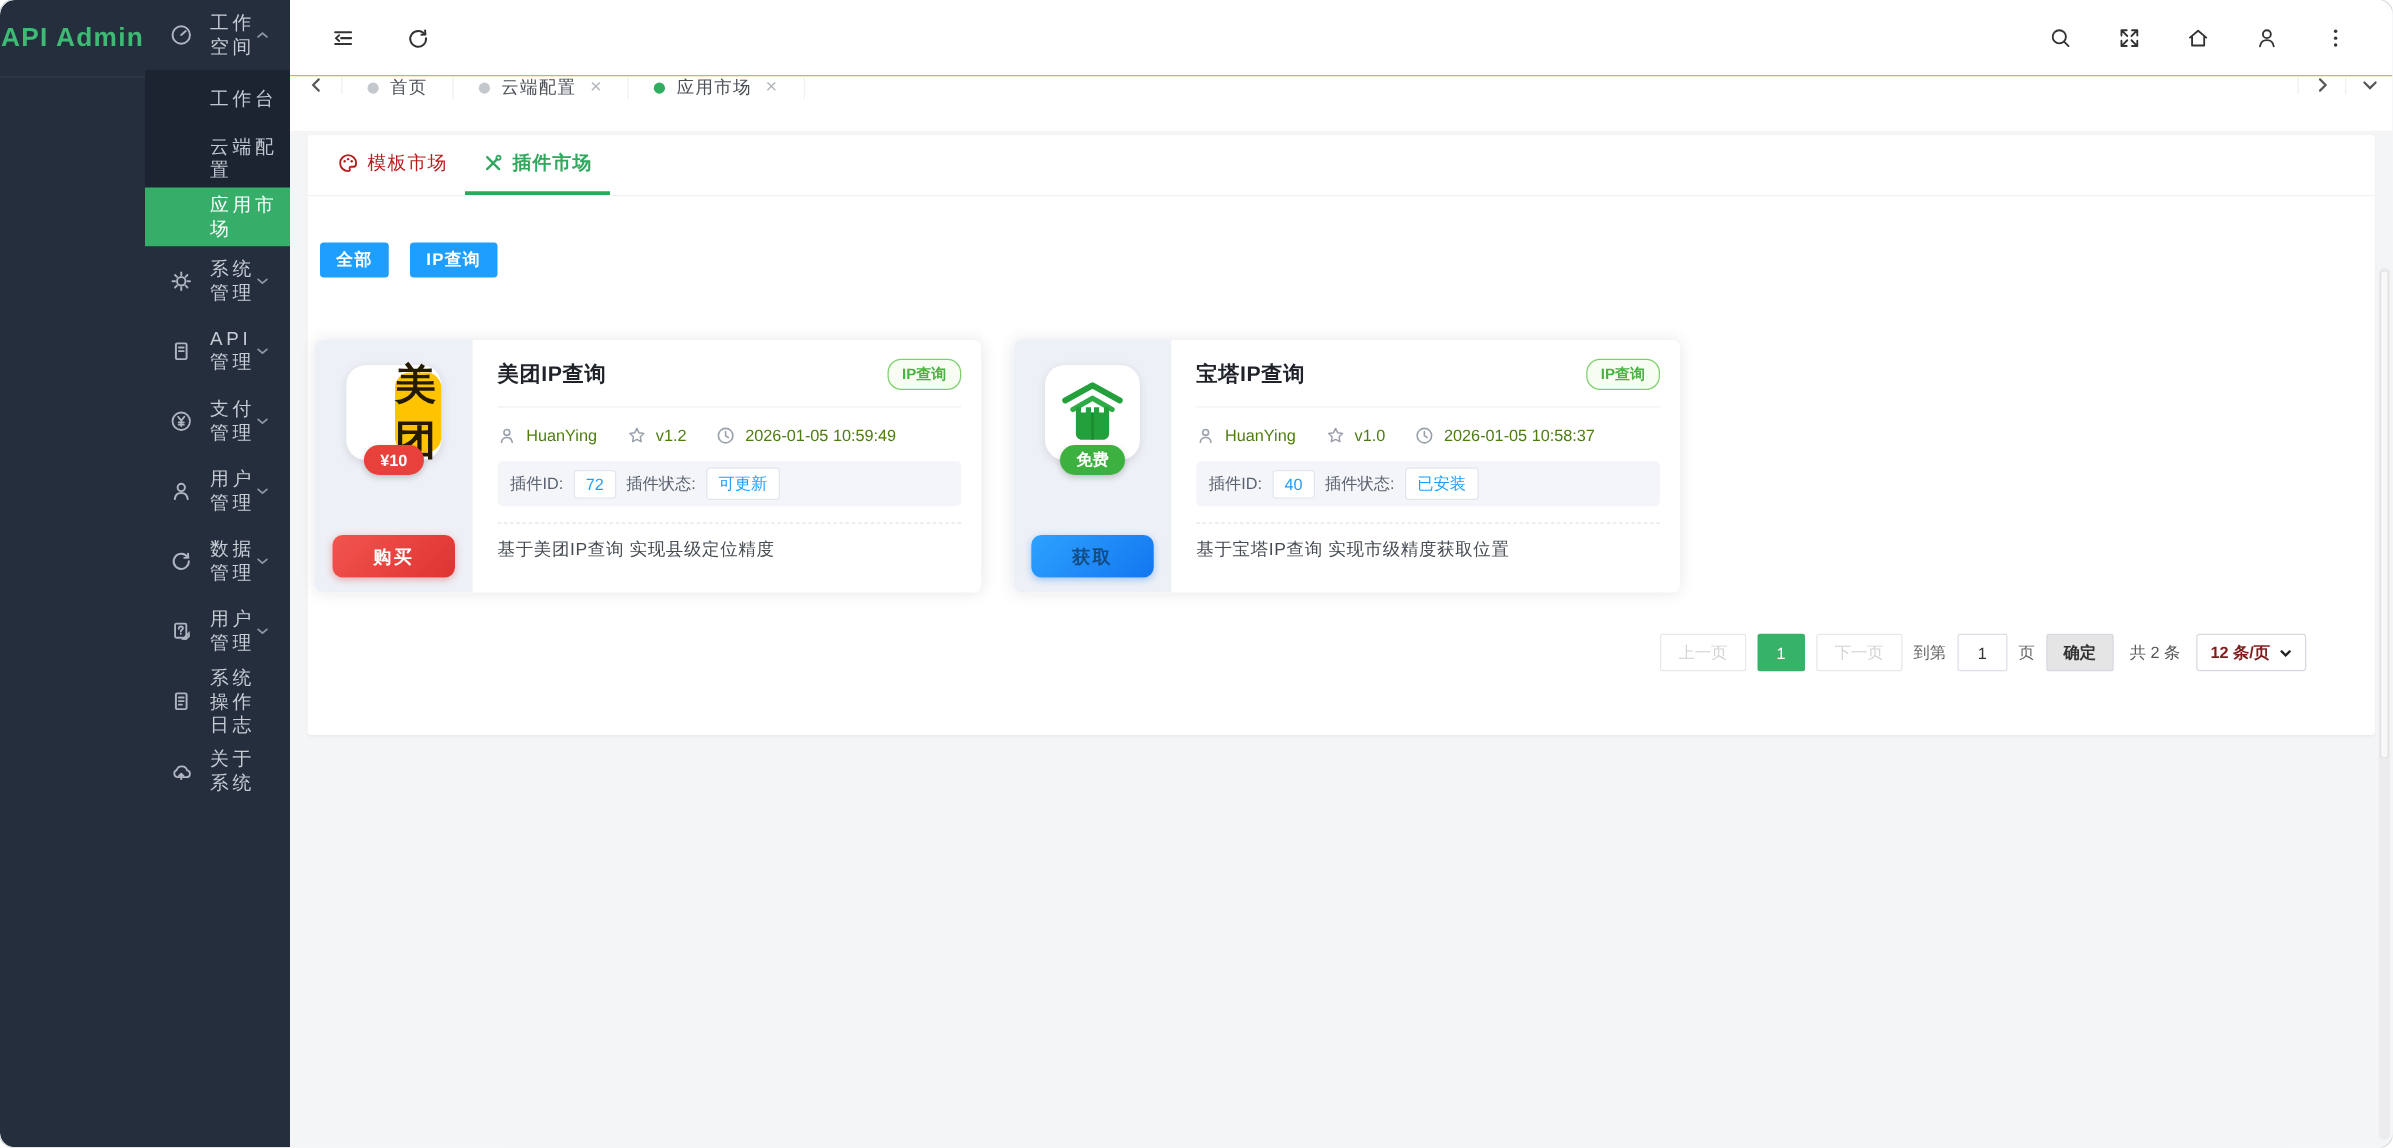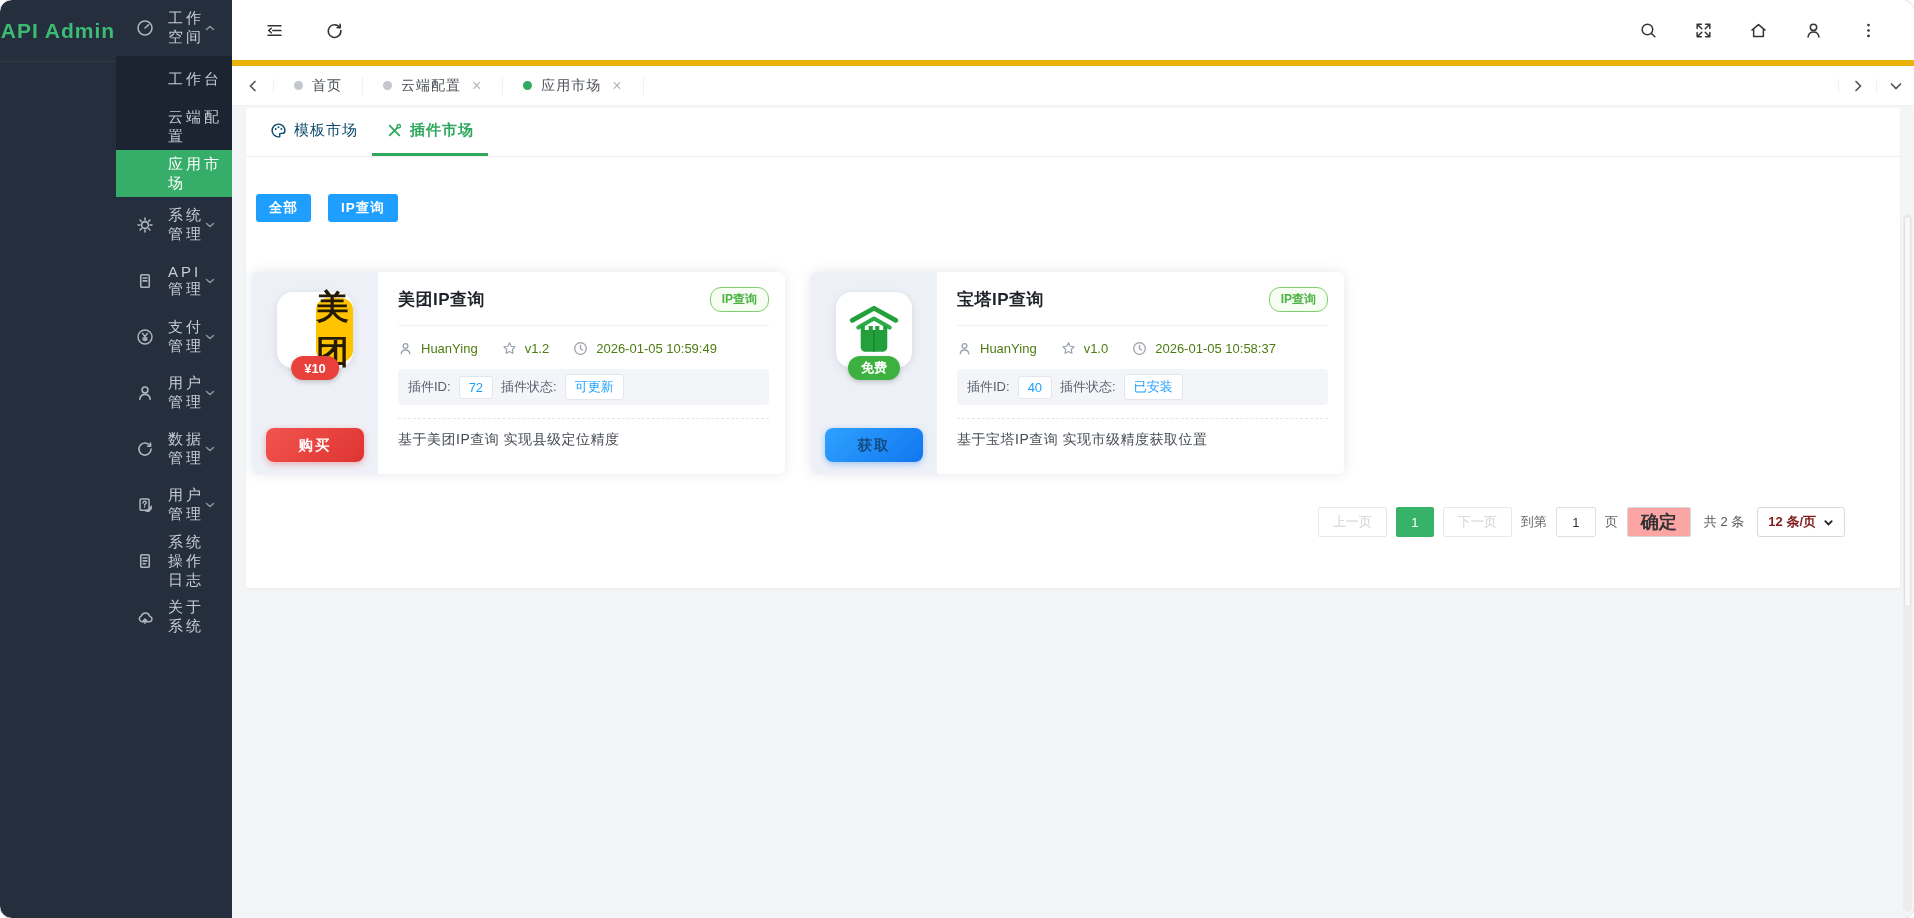--- a/index.html
+++ b/index.html
@@ -22,34 +22,34 @@
 
   
   .main { flex:1; display:flex; flex-direction:column; position:relative; min-width:0; }
 
   .toolbar { height:60px; background:#fff; display:flex; align-items:center; padding:0 18px 0 22px; }
   .tbtn { width:40px; height:40px; display:flex; align-items:center; justify-content:center; cursor:pointer; color:#333; }
   .tbtn + .tbtn { margin-left:20px; }
   .toolbar .spacer { flex:1; }
   .rbtn { width:55px; height:40px; display:flex; align-items:center; justify-content:center; cursor:pointer; color:#333; }
 
-  .tabbar { height:46px; border-top:6px solid #eab308; border-bottom:1px solid #f0f0f0; background:#fff; display:flex; align-items:center; }
+  .tabbar { height:46px; border-top:1px solid #eab308; border-bottom:1px solid #f0f0f0; background:#fff; display:flex; align-items:flex-start; }
   .tab-nav { width:42px; display:flex; align-items:center; justify-content:center; border-right:1px solid #f0f0f0; cursor:pointer; color:#555; }
   .tab { display:flex; align-items:center; gap:9px; padding:0 20px; border-right:1px solid #f0f0f0; font-size:14px; color:#4a4f57; cursor:pointer; letter-spacing:1px; }
   .tab .dot { width:9px; height:9px; border-radius:50%; background:#c4c8ce; }
   .tab.active .dot { background:#2fae62; }
   .tab .close { color:#b3b7bd; font-size:16px; line-height:1; margin-left:2px; cursor:pointer; }
   .tabbar .tspacer { flex:1; }
   .tab-side { width:38px; display:flex; align-items:center; justify-content:center; border-left:1px solid #f0f0f0; cursor:pointer; color:#555; }
 
   .content { flex:1; background:#f4f5f7; padding:2px 14px 0 14px; position:relative; }
   .panel { background:#fff; height:480px; border-radius:3px; box-shadow:0 1px 3px rgba(0,0,0,.04); }
 
   .market-tabs { height:49px; border-bottom:1px solid #f0f1f3; display:flex; align-items:stretch; padding-left:10px; }
-  .mtab { display:flex; align-items:center; gap:7px; padding:0 14px; font-size:15px; color:#0c4a6e; cursor:pointer; letter-spacing:1px; border-bottom:3px solid transparent; }
+  .mtab { display:flex; align-items:center; gap:7px; padding:0 14px; font-size:15px; color:#b91c1c; cursor:pointer; letter-spacing:1px; border-bottom:3px solid transparent; }
   .mtab.active { color:#2fa85e; border-bottom-color:#2fa85e; font-weight:bold; }
 
   .filters { margin:37px 0 0 10px; display:flex; gap:17px; }
   .fbtn { background:#1e9fff; color:#fff; font-size:13.5px; font-weight:bold; border:none; border-radius:3px; height:28px; padding:0 13px; cursor:pointer; letter-spacing:1px; }
 
   .cards { display:flex; gap:26px; margin:50px 0 0 6px; }
   .card { width:533px; height:202px; background:#fff; border-radius:6px; box-shadow:0 0 12px rgba(60,70,90,.13); display:flex; overflow:hidden; }
   .card-left { width:126px; background:#edf0f6; position:relative; display:flex; justify-content:center; flex-shrink:0; }
   .icon-card { margin-top:20px; width:76px; height:76px; background:#fff; border-radius:16px; box-shadow:0 2px 8px rgba(0,0,0,.10); display:flex; align-items:center; justify-content:center; }
   .mt-logo { width:64px; height:64px; background:#ffc300; border-radius:12px; display:flex; align-items:center; justify-content:center; font-size:33px; font-weight:bold; color:#241a00; letter-spacing:-1px;margin-left:39px; }
@@ -70,21 +70,21 @@
   .info-bar { margin-top:13px; background:#f3f5f9; border-radius:4px; height:36px; display:flex; align-items:center; gap:8px; padding:0 10px; font-size:13px; color:#5a6270; }
   .chip { background:#fff; border:1px solid #e2e6ed; border-radius:3px; padding:3px 9px; color:#1e9fff; font-size:13px; }
   .dashed { border-top:1px dashed #e2e5ea; margin-top:13px; }
   .desc { margin-top:12px; font-size:14px; color:#454b52; letter-spacing:.5px; }
 
   
   .pagination { margin-top:33px; display:flex; align-items:center; justify-content:flex-end; gap:9px; padding-right:55px; font-size:13px; color:#666; }
   .pg-btn { height:30px; padding:0 14px; background:#fff; border:1px solid #e8e8e8; border-radius:2px; color:#d3d3d3; font-size:13px; }
   .pg-cur { width:38px; height:30px; background:#36b368; color:#fff; border:none; border-radius:2px; font-size:13px; }
   .pg-input { width:40px; height:30px; border:1px solid #dcdfe6; border-radius:2px; text-align:center; font-size:13px; color:#333; font-family:inherit; }
-  .pg-ok { height:30px; padding:0 13px; background:#fca5a5; border:1px solid #d6dae0; border-radius:2px; font-weight:bold; color:#333; font-size:18px; cursor:pointer; }
+  .pg-ok { height:30px; padding:0 13px; background:#e5e5e5; border:1px solid #d6dae0; border-radius:2px; font-weight:bold; color:#333; font-size:13px; cursor:pointer; }
   .pg-total { margin:0 4px; color:#555; }
   .per-page { height:30px; border:1px solid #d6dae0; border-radius:3px; display:flex; align-items:center; gap:7px; padding:0 10px; font-size:13px; font-weight:bold; color:#7f1d1d; cursor:pointer; background:#fff; }
 
   .scrollbar { position:absolute; right:2px; top:108px; bottom:6px; width:9px; background:#ececee; border-radius:5px; }
   .scroll-thumb { position:absolute; top:2px; left:1px; width:7px; height:56%; background:#f8f8f9; border:1px solid #e0e0e2; border-radius:4px; }
 </style>
 </head>
 <body>
 
 <div class="page">

